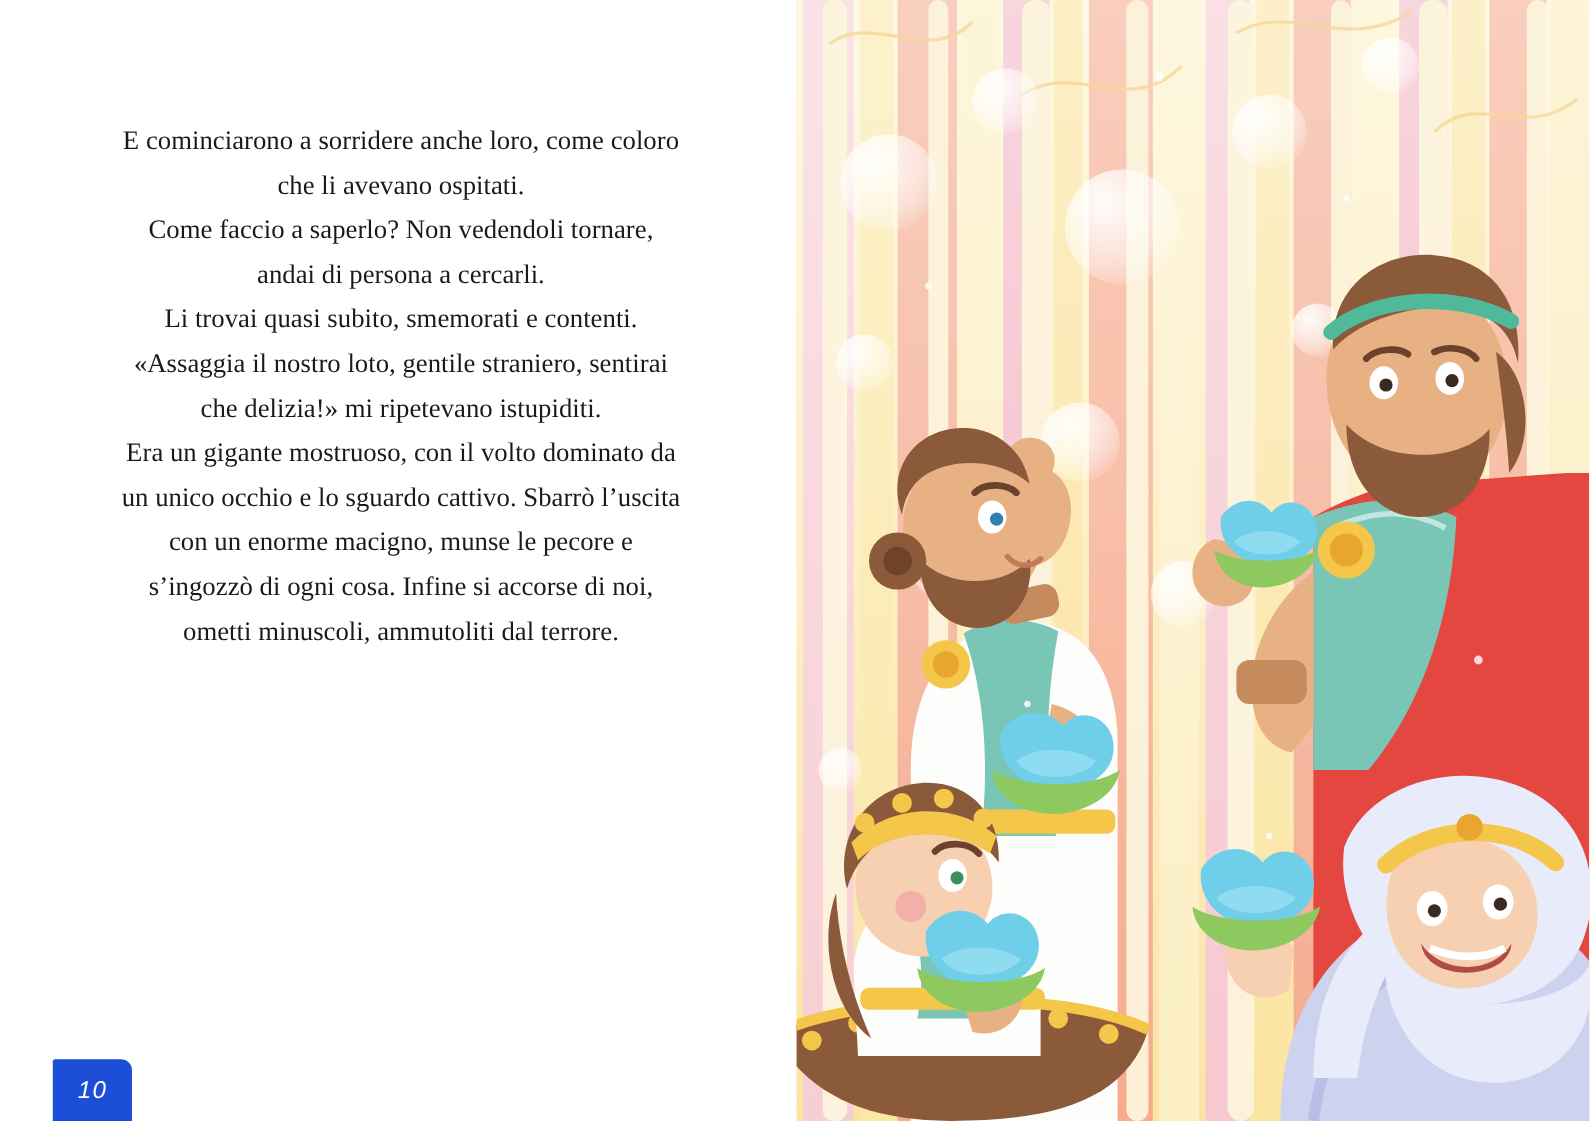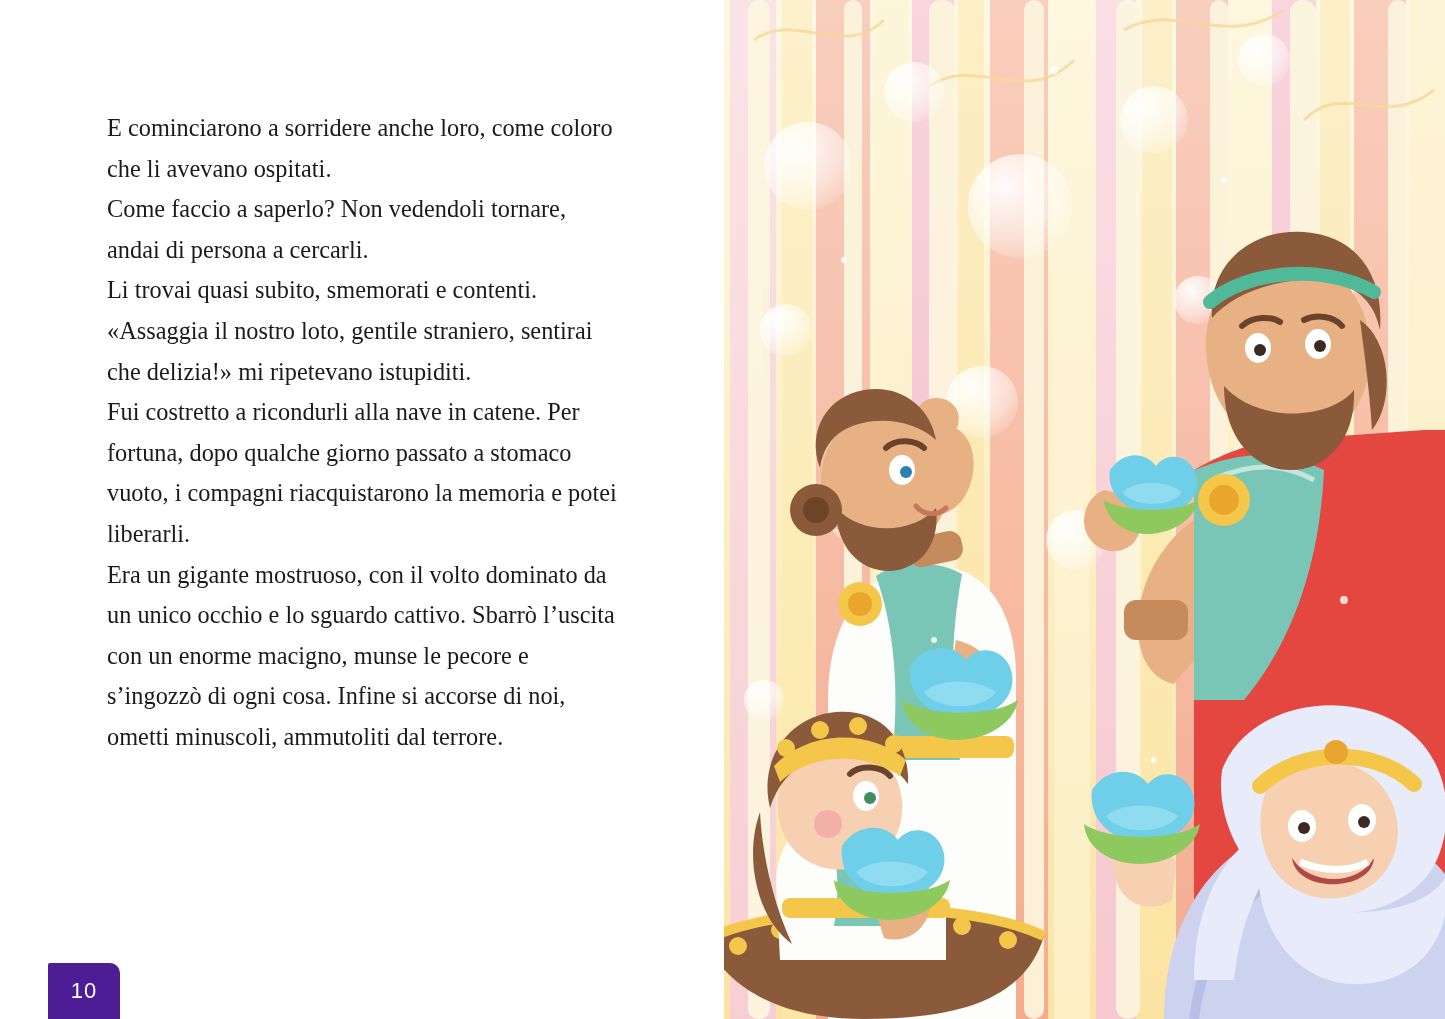--- a/index.html
+++ b/index.html
@@ -20,20 +20,21 @@
     display: flex;
   }
 
   
   .page-left {
     position: relative;
     width: 686px;
     height: 1019px;
     background: #ffffff;
     box-sizing: border-box;
+    text-align: center;
   }
   .text-block {
     position: absolute;
     left: 107px;
     top: 108px;
     width: 515px;
   }
   .text-block p {
     margin: 0;
     font-family: "Liberation Serif", serif;
@@ -42,30 +43,31 @@
     color: #1a1a1a;
     text-indent: 0;
     letter-spacing: 0.02px;
   }
   .page-number {
     position: absolute;
     left: 48px;
     bottom: 0;
     width: 72px;
     height: 56px;
-    background: #4c1d95;
+    background: #1d4ed8;
     border-top-right-radius: 10px;
     border-top-left-radius: 2px;
     display: flex;
     align-items: center;
     justify-content: center;
     color: #ffffff;
     font-family: "Liberation Sans", sans-serif;
     font-size: 22px;
     letter-spacing: 1px;
+    font-style: italic;
   }
   .gutter {
     position: absolute;
     left: 686px;
     top: 0;
     width: 38px;
     height: 1019px;
     background: #ffffff;
   }
 
@@ -88,21 +90,20 @@
 </head>
 <body>
 
 <div class="spread">
 
   <div class="page-left">
     <div class="text-block">
       <p>E cominciarono a sorridere anche loro, come coloro che li avevano ospitati.</p>
       <p>Come faccio a saperlo? Non vedendoli tornare, andai di persona a cercarli.</p>
       <p>Li trovai quasi subito, smemorati e contenti. «Assaggia il nostro loto, gentile straniero, sentirai che delizia!» mi ripetevano istupiditi.</p>
-      <p>Fui costretto a ricondurli alla nave in catene. Per fortuna, dopo qualche giorno passato a stomaco vuoto, i compagni riacquistarono la memoria e potei liberarli.</p>
       <p>Era un gigante mostruoso, con il volto dominato da un unico occhio e lo sguardo cattivo. Sbarrò l’uscita con un enorme macigno, munse le pecore e s’ingozzò di ogni cosa. Infine si accorse di noi, ometti minuscoli, ammutoliti dal terrore.</p>
 
     </div>
     <div class="page-number">
       <span>10</span>
     </div>
   </div>
 
   <div class="gutter"></div>
 

